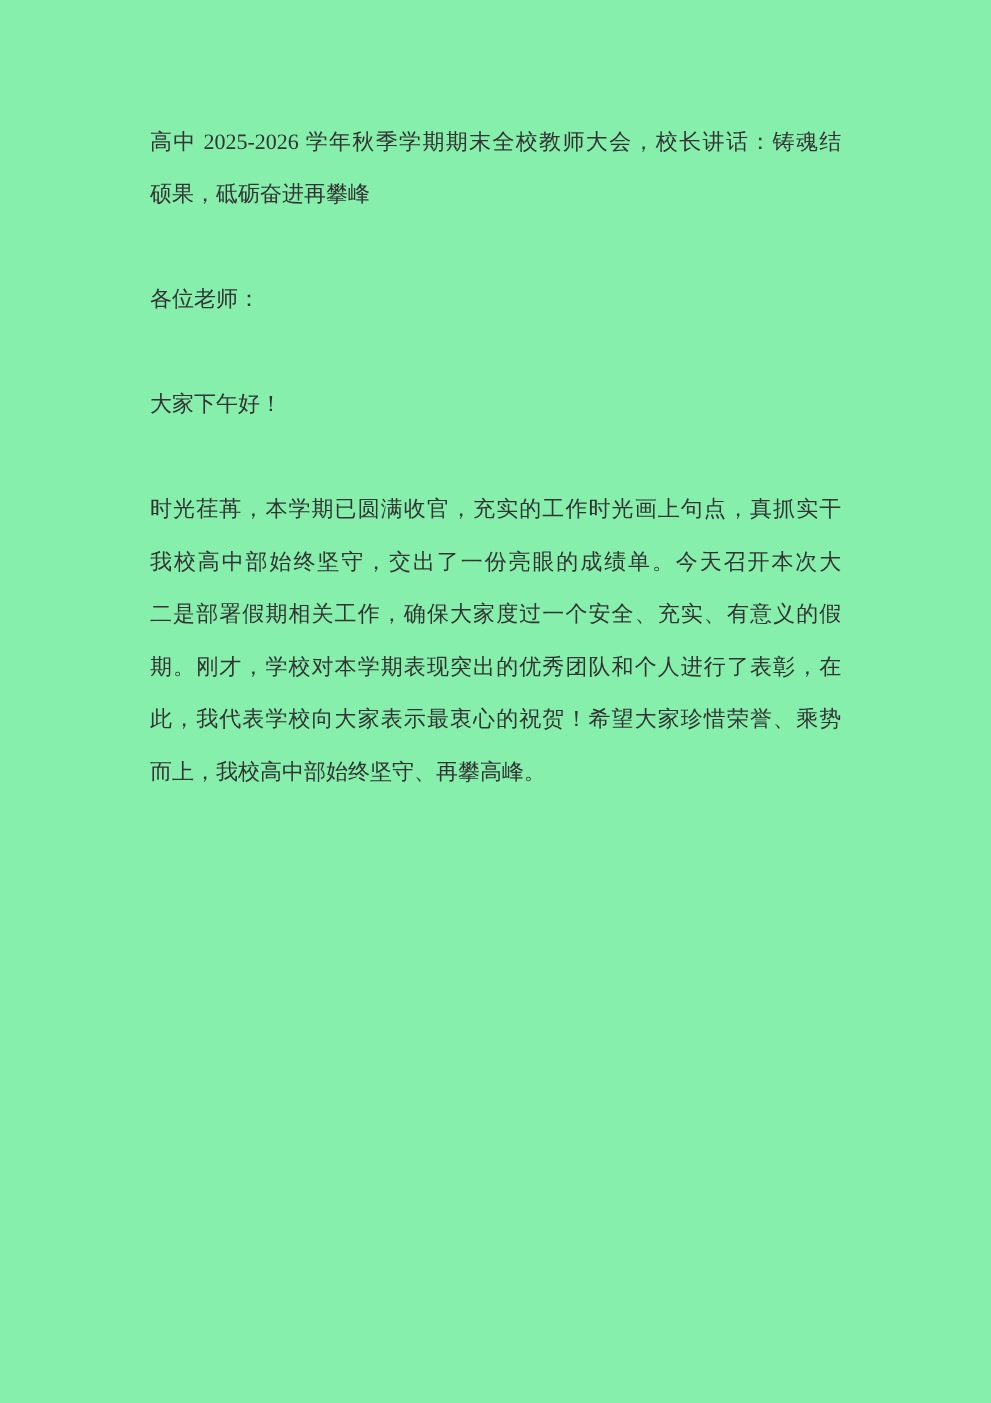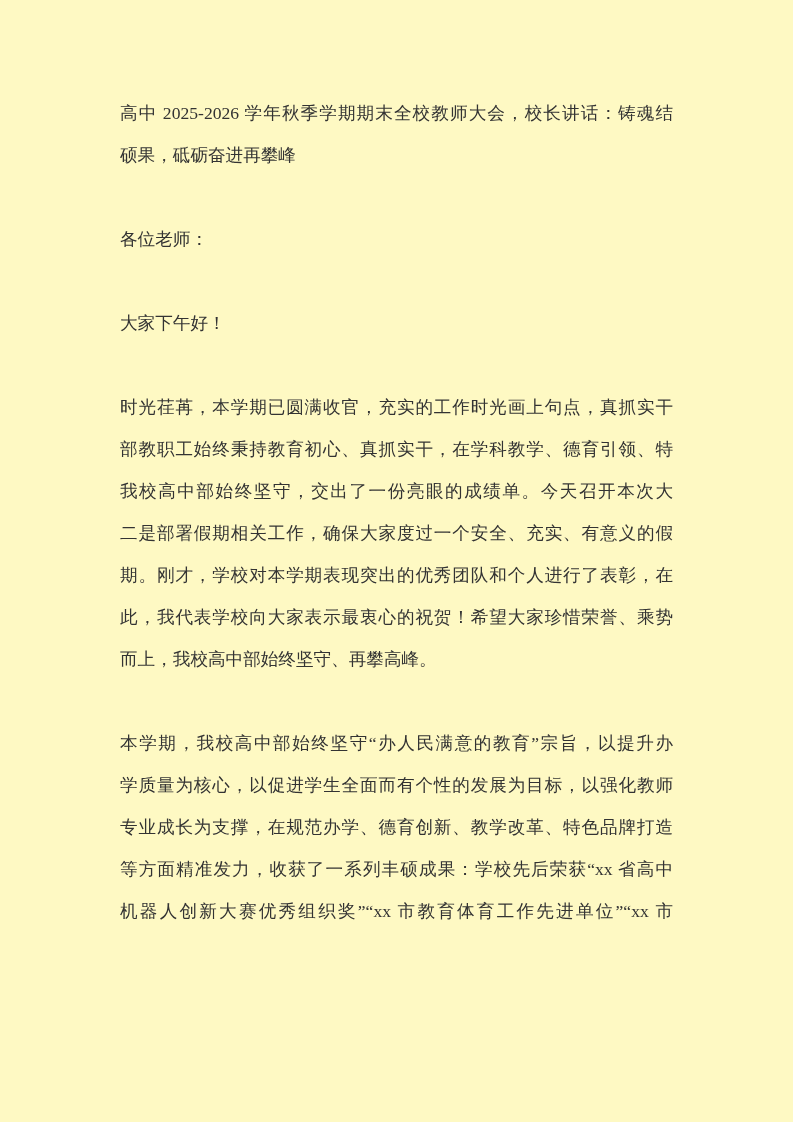--- a/index.html
+++ b/index.html
@@ -6,21 +6,21 @@
     margin: 0;
     padding: 0;
     background: #ffffff;
   }
   .page {
     position: relative;
     box-sizing: border-box;
     width: 793px;
     height: 1122px;
     margin: 0 auto;
-    background: #fef9c3;
+    background: #86efac;
     padding: 92px 120px 0 120px;
     font-family: "Liberation Serif", "DejaVu Serif", serif;
     color: #333333;
     font-size: 17.6px;
     overflow: hidden;
   }
   .doc-title, .para {
     margin: 0 0 42px 0;
   }
   .para:last-child {
@@ -52,29 +52,21 @@
   <div class="para">
     <div class="line last">各位老师：</div>
   </div>
 
   <div class="para">
     <div class="line last">大家下午好！</div>
   </div>
 
   <div class="para">
     <div class="line">时光荏苒，本学期已圆满收官，充实的工作时光画上句点，真抓实干</div>
-    <div class="line">部教职工始终秉持教育初心、真抓实干，在学科教学、德育引领、特</div>
     <div class="line">我校高中部始终坚守，交出了一份亮眼的成绩单。今天召开本次大</div>
     <div class="line">二是部署假期相关工作，确保大家度过一个安全、充实、有意义的假</div>
     <div class="line">期。刚才，学校对本学期表现突出的优秀团队和个人进行了表彰，在</div>
     <div class="line">此，我代表学校向大家表示最衷心的祝贺！希望大家珍惜荣誉、乘势</div>
     <div class="line last">而上，我校高中部始终坚守、再攀高峰。</div>
   </div>
 
-  <div class="para">
-    <div class="line">本学期，我校高中部始终坚守“办人民满意的教育”宗旨，以提升办</div>
-    <div class="line">学质量为核心，以促进学生全面而有个性的发展为目标，以强化教师</div>
-    <div class="line">专业成长为支撑，在规范办学、德育创新、教学改革、特色品牌打造</div>
-    <div class="line">等方面精准发力，收获了一系列丰硕成果：学校先后荣获“xx 省高中</div>
-    <div class="line">机器人创新大赛优秀组织奖”“xx 市教育体育工作先进单位”“xx 市</div>
-  </div>
 
 </div>
 
 </body></html>

